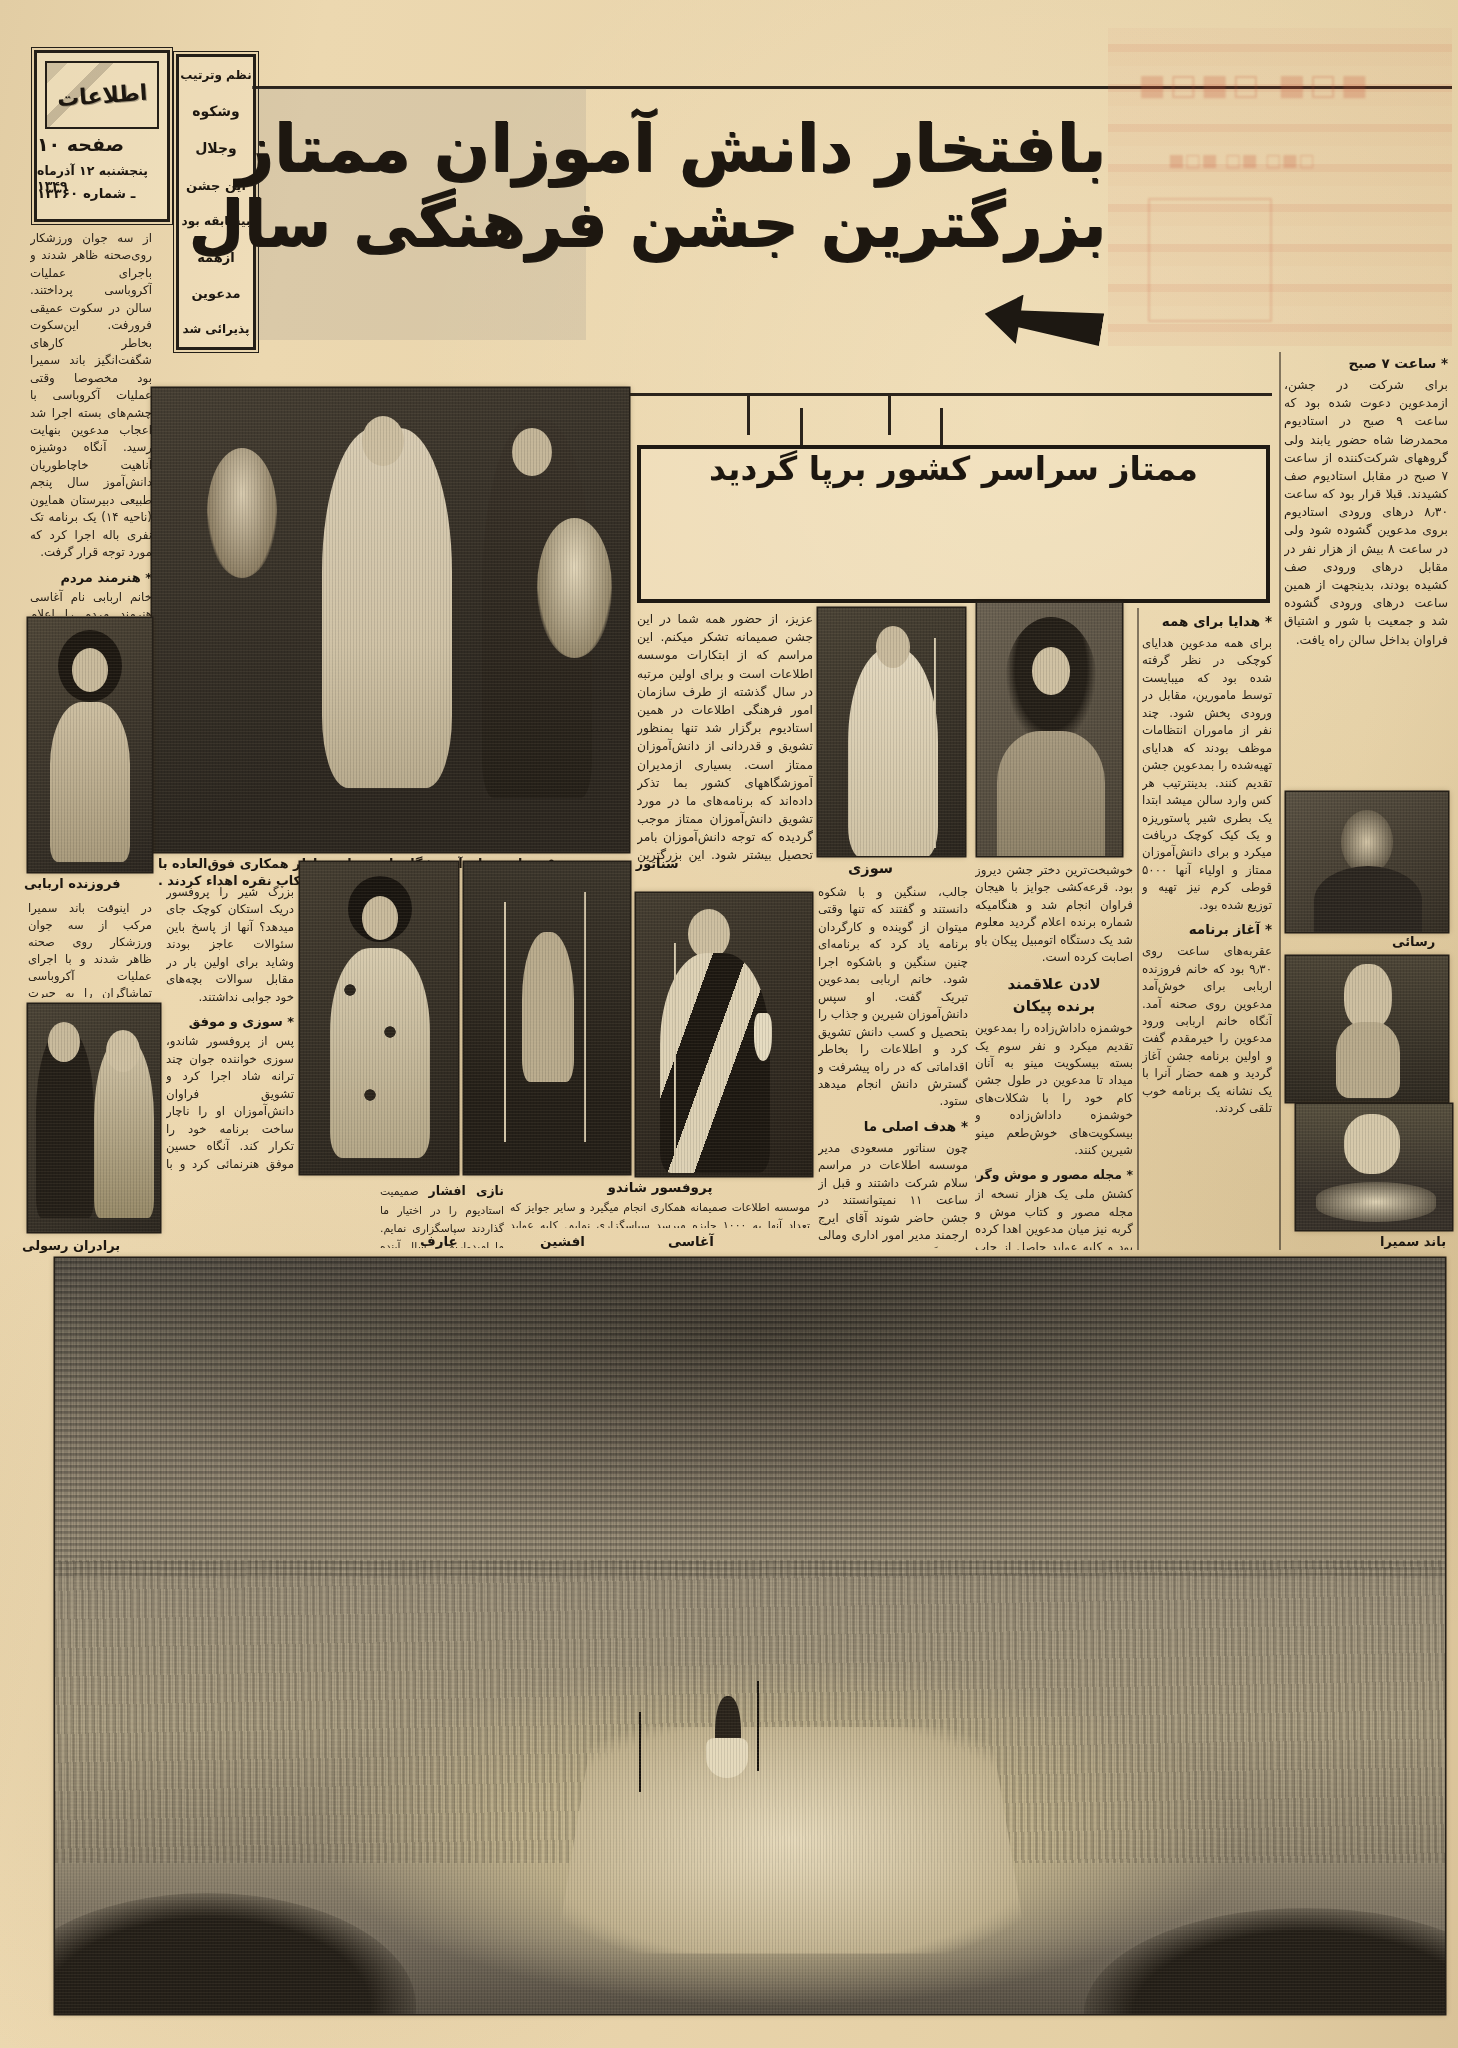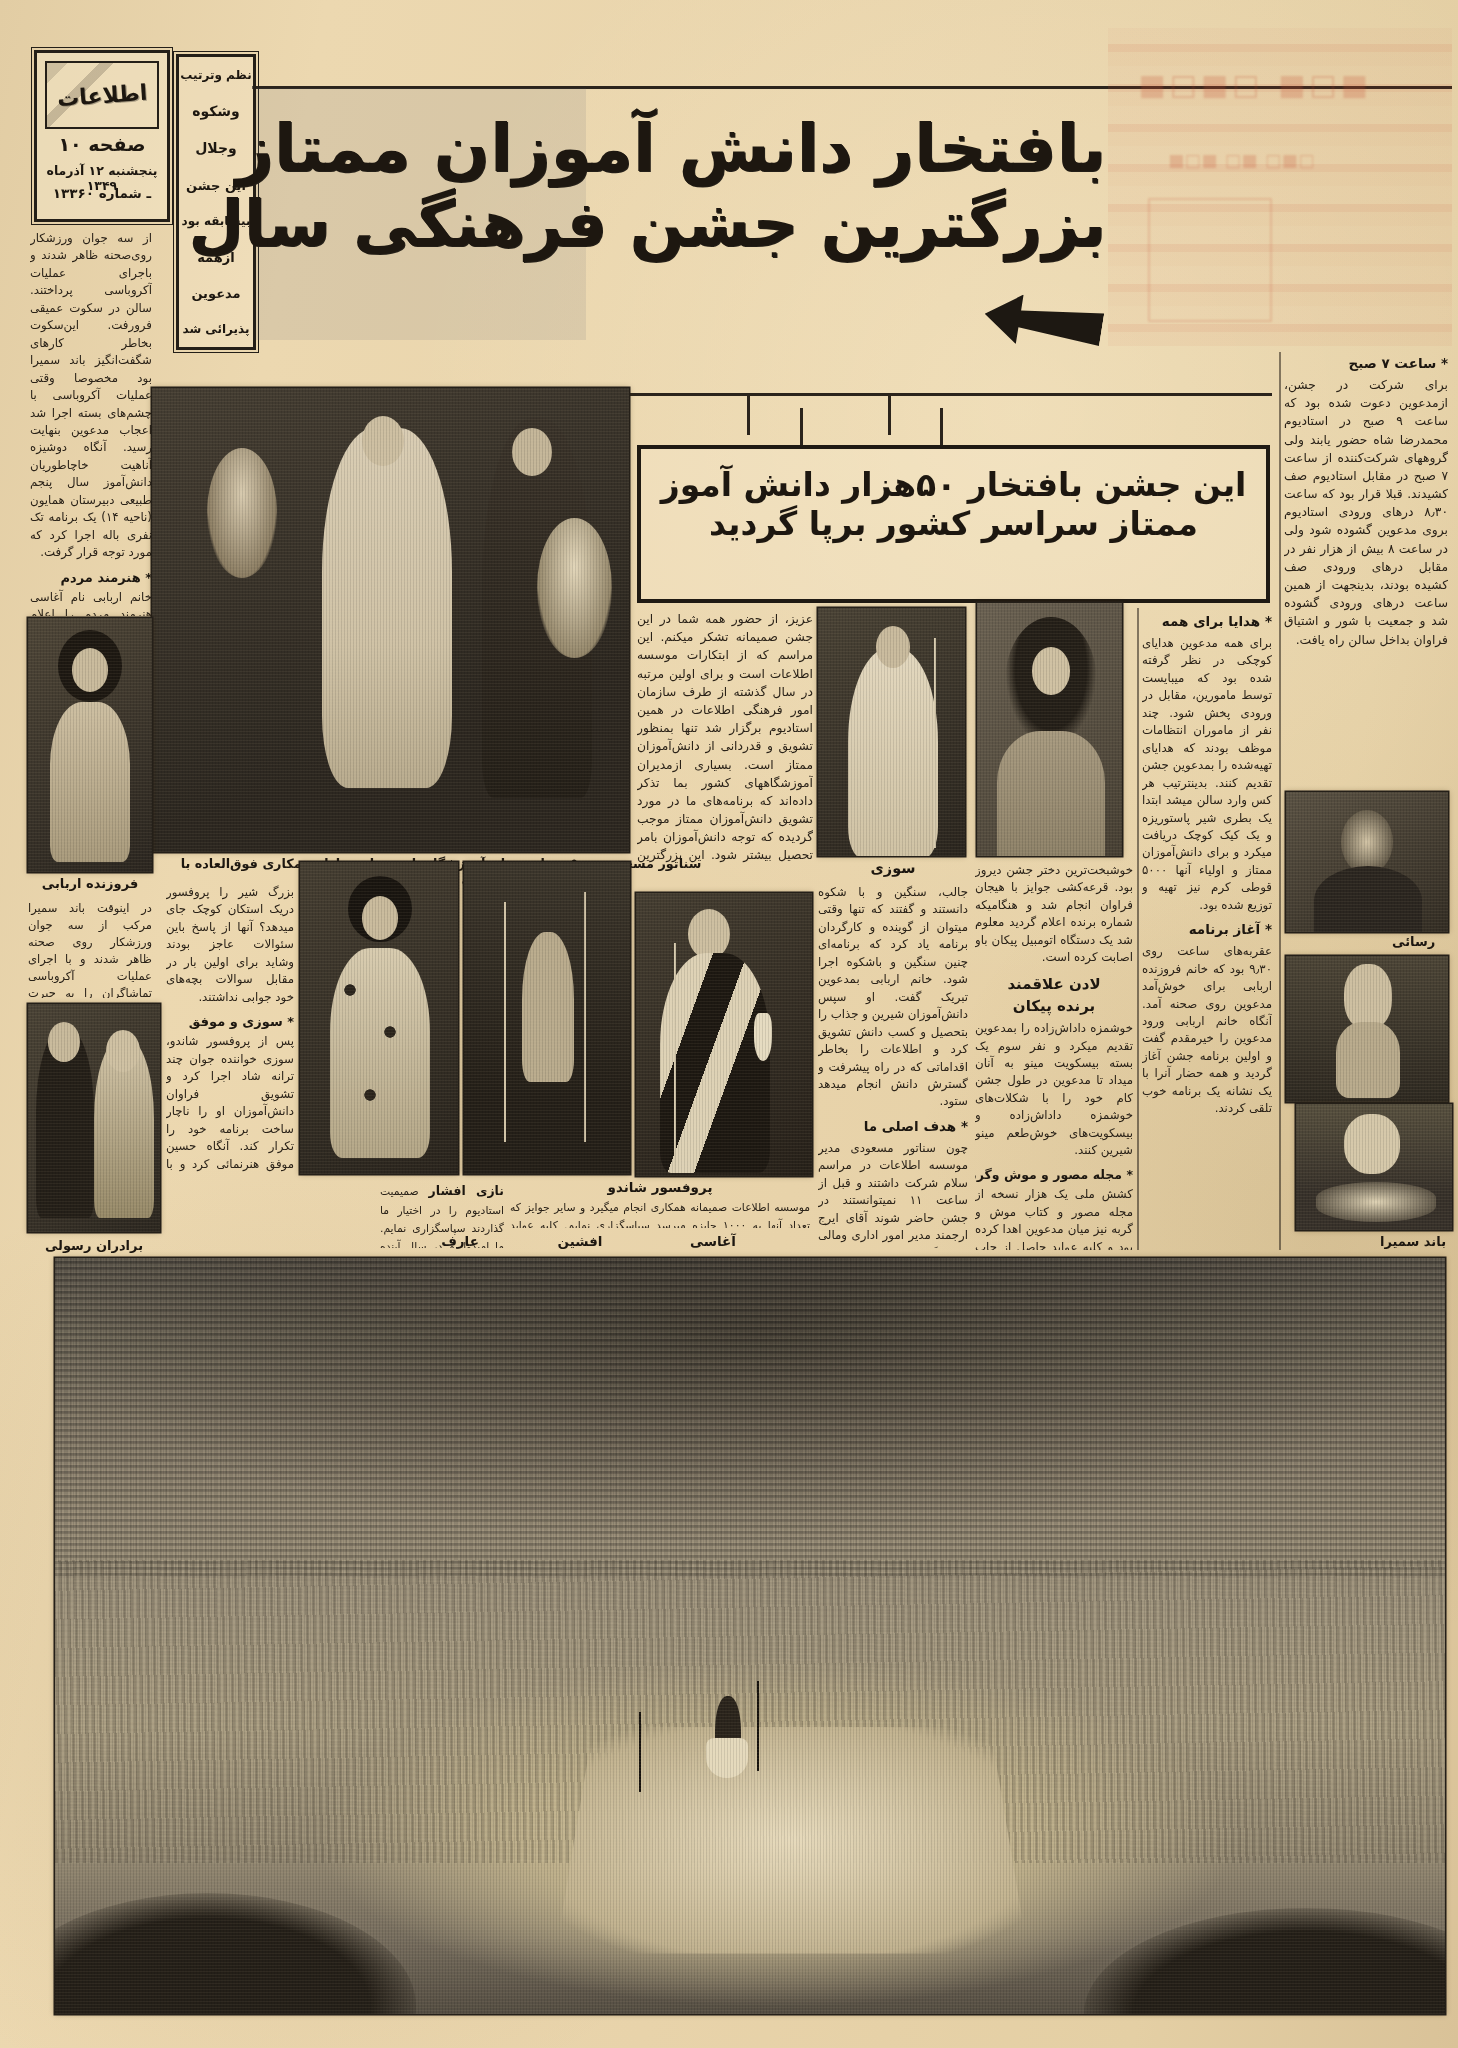--- a/index.html
+++ b/index.html
@@ -7,21 +7,21 @@
     background:
       radial-gradient(ellipse 60% 40% at 70% 20%, rgba(255,244,214,.35), transparent 70%),
       radial-gradient(ellipse 50% 35% at 20% 80%, rgba(120,90,40,.10), transparent 70%),
       radial-gradient(ellipse 40% 30% at 90% 60%, rgba(120,90,40,.12), transparent 70%),
       linear-gradient(100deg,#e2cda4 0%,#ecd8b0 18%,#e8d3aa 55%,#e4cfa4 82%,#d9c298 100%);
     font-family:"DejaVu Sans",sans-serif;color:#261f16;}
   .abs{position:absolute;}
   .t{direction:rtl;text-align:justify;font-size:12.3px;line-height:1.48;overflow:hidden;color:#2a2218;}
   .t p{margin:0 0 6px 0;}
   .hd{direction:rtl;font-weight:bold;color:#1d1710;}
-  .cap{direction:rtl;font-weight:bold;text-align:center;color:#1d1710;}
+  .cap{direction:rtl;font-weight:bold;text-align:left;color:#1d1710;}
   .ph{position:absolute;background:#3b342b;box-shadow:0 0 0 1.5px #241f18, 0 0 6px rgba(60,40,10,.4);overflow:hidden;}
   .ph::after{content:"";position:absolute;inset:0;
       background:repeating-linear-gradient(0deg,rgba(238,218,176,.06) 0 1px,transparent 1px 3px),
                  repeating-linear-gradient(90deg,rgba(0,0,0,.10) 0 1px,transparent 1px 3px);}
   .blob{position:absolute;border-radius:50%;}
   .rule{position:absolute;background:#2b241c;}
   .box2{border:3px solid #241f18;outline:1px solid #241f18;outline-offset:2px;}
   .ghost{position:absolute;color:rgba(195,75,50,.30);filter:blur(1.2px);direction:rtl;font-weight:bold;}
 </style>
 </head>
@@ -84,21 +84,20 @@
     <div class="blob" style="left:55px;top:60px;width:70px;height:130px;background:radial-gradient(ellipse at 50% 35%,#d8cbb0,#8a7c62 70%,transparent 75%);"></div>
     <div class="blob" style="left:170px;top:40px;width:130px;height:360px;border-radius:40% 40% 20% 20%;background:linear-gradient(#d9cdb4,#cfc2a6 60%,#b8ab8e);"></div>
     <div class="blob" style="left:330px;top:30px;width:110px;height:380px;border-radius:45% 45% 10% 10%;background:linear-gradient(#3a332a,#241f18);"></div>
     <div class="blob" style="left:385px;top:130px;width:75px;height:140px;background:radial-gradient(ellipse at 50% 35%,#e2d6ba,#93866a 70%,transparent 76%);"></div>
     <div class="blob" style="left:210px;top:28px;width:42px;height:50px;background:#cdbfa2;"></div>
     <div class="blob" style="left:360px;top:40px;width:40px;height:48px;background:#c4b699;"></div>
   </div>
   <div class="cap" style="position:absolute;left:158px;top:856px;width:566px;font-size:12.8px;line-height:1.3;">سناتور مسعودی به ۵ تن ازمدیران آموزشگاه‌های تهران بخاطر همکاری فوق‌العاده با موسسه اطلاعات کاپ نقره اهداء کردند .</div>
 
   <div class="abs" style="left:637px;top:445px;width:625px;height:150px;border:4px solid #1f1a13;background:rgba(250,240,215,.25);text-align:center;direction:rtl;">
-    <div class="hd" style="font-size:33px;font-weight:800;margin-top:16px;white-space:nowrap;">این جشن بافتخار ۵۰هزار دانش آموز</div>
     <div class="hd" style="font-size:33px;font-weight:800;white-space:nowrap;">ممتاز سراسر کشور برپا گردید</div>
   </div>
 
   <div class="abs t" style="left:637px;top:610px;width:176px;height:256px;">
     <p>عزیز، از حضور همه شما در این جشن صمیمانه تشکر میکنم. این مراسم که از ابتکارات موسسه اطلاعات است و برای اولین مرتبه در سال گذشته از طرف سازمان امور فرهنگی اطلاعات در همین استادیوم برگزار شد تنها بمنظور تشویق و قدردانی از دانش‌آموزان ممتاز است. بسیاری ازمدیران آموزشگاههای کشور بما تذکر داده‌اند که برنامه‌های ما در مورد تشویق دانش‌آموزان ممتاز موجب گردیده که توجه دانش‌آموزان بامر تحصیل بیشتر شود. این بزرگترین پاداش برای ماست. در اینجا لازم است که ازمدیران و مسئولان آموزشگاههای کشور که در اجرای این برنامه‌ها با ما همکاری کرده‌اند تشکر کنم.</p>
   </div>
 
   <div class="ph" style="left:818px;top:608px;width:147px;height:248px;background:linear-gradient(150deg,#4a4336,#2a251e);">
     <div class="blob" style="left:30px;top:40px;width:90px;height:210px;border-radius:45% 45% 15% 15%;background:linear-gradient(#e3d8bf,#cfc2a4);"></div>
     <div class="blob" style="left:58px;top:18px;width:34px;height:42px;background:#c9bb9e;"></div>

